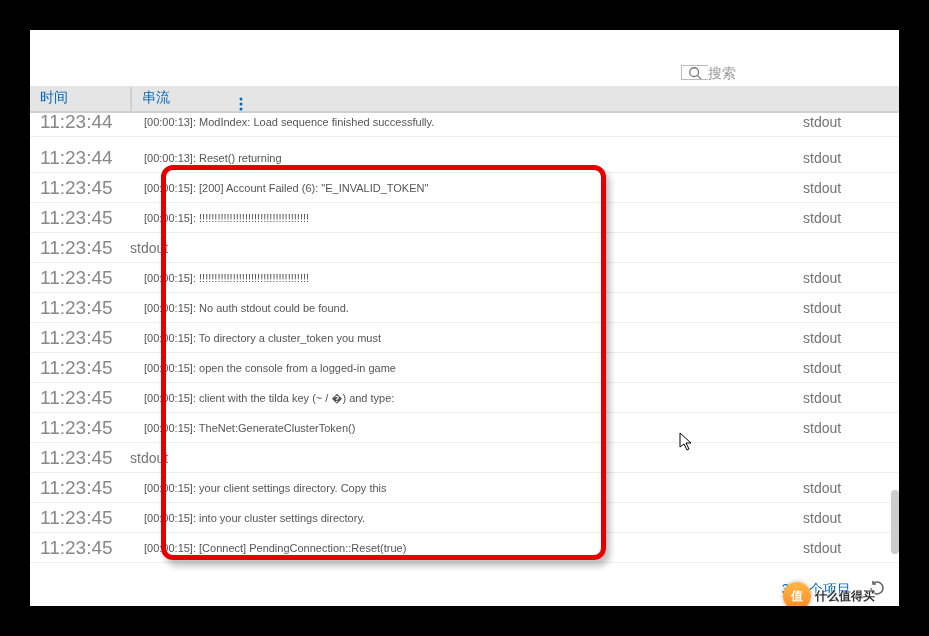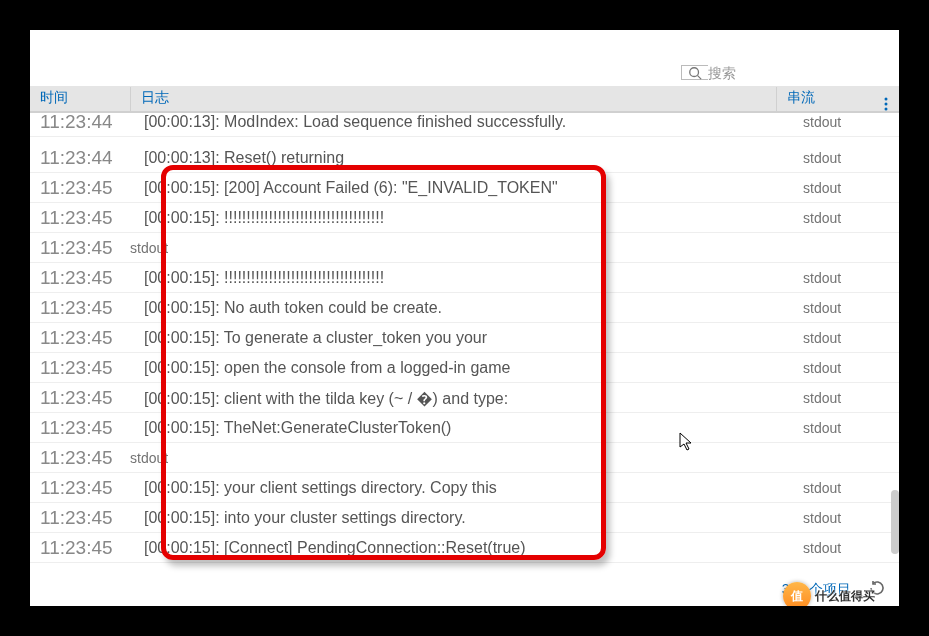--- a/index.html
+++ b/index.html
@@ -13,21 +13,21 @@
     .table-wrap { border-top: 1px solid #e5e5e5; }
     .header-row { display: flex; border-bottom: 2px solid #d0d0d0; background: #e5e5e5; height: 26px; position: relative; align-items: flex-end; }
     .header-row .col { color: #0068b8; font-size: 14px; padding: 4px 0 4px 10px; }
     .col-time { width: 100px; flex-shrink: 0; }
     .col-log { flex: 1; padding-left: 14px; }
     .col-stream { width: 96px; flex-shrink: 0; }
     .header-row .divider { width: 1px; background: #d0d0d0; height: 100%; }
     .header-menu { width: 26px; display: flex; align-items: center; justify-content: center; color: #0068b8; cursor: pointer; font-size: 16px; }
     .row { display: flex; border-bottom: 1px solid #eee; height: 30px; align-items: center; }
     .row .col-time { color: #888; font-size: 19px; padding-left: 10px; }
-    .row .col-log { color: #555; font-size: 16px; padding-left: 14px; white-space: nowrap; overflow: hidden; }
+    .row .col-log { color: #555; font-size: 11px; padding-left: 14px; white-space: nowrap; overflow: hidden; }
     .row .col-stream { color: #737373; font-size: 14px; padding-left: 0; }
     .half-top { position: relative; top: -6px; }
     .highlight-box { position: absolute; border: 5px solid #e40000; border-radius: 12px; left: 131px; top: 135px; width: 445px; height: 395px; pointer-events: none; box-shadow: 4px 6px 6px rgba(0,0,0,0.25); }
     .cursor { position: absolute; left: 649px; top: 402px; pointer-events: none; }
     .footer { position: absolute; bottom: 6px; right: 14px; display: flex; align-items: center; gap: 18px; }
     .footer-text { color: #0068b8; font-size: 14px; }
     .refresh-btn { color: #666; cursor: pointer; }
     .scrollbar { position: absolute; right: 0; top: 460px; width: 8px; height: 64px; background: #ccc; border-radius: 4px; }
     .watermark { position: absolute; right: 24px; bottom: -4px; display: flex; align-items: center; gap: 4px; pointer-events: none; }
     .wm-badge { width: 28px; height: 28px; border-radius: 50%; background: linear-gradient(#ffb74a, #ff8a1e); display: flex; align-items: center; justify-content: center; color: #fff; font-size: 12px; font-weight: bold; box-shadow: 0 0 4px rgba(0,0,0,0.3); }
@@ -44,21 +44,20 @@
           <line x1="11" y1="11" x2="15" y2="15"></line>
         </svg>
       <input type="text" placeholder="搜索" style="">
     </div>
   </div>
 
   <div class="table-wrap">
     <div class="header-row">
       <div class="col col-time">时间</div>
       <div class="divider"></div>
-      <div class="col col-log">日志</div>
       <div class="divider"></div>
       <div class="col col-stream">串流</div>
       <div class="header-menu">
         <svg width="4" height="14" viewBox="0 0 4 14">
             <circle cx="2" cy="2" r="1.5" fill="#0068b8"></circle>
             <circle cx="2" cy="7" r="1.5" fill="#0068b8"></circle>
             <circle cx="2" cy="12" r="1.5" fill="#0068b8"></circle>
           </svg>
       </div>
     </div>
@@ -87,26 +86,26 @@
           <div class="col-time">11:23:45</div>
           <div class="col-stream">stdout</div>
         </div>
         <div class="row">
           <div class="col-time">11:23:45</div>
           <div class="col-log">[00:00:15]: !!!!!!!!!!!!!!!!!!!!!!!!!!!!!!!!!!!!</div>
           <div class="col-stream">stdout</div>
         </div>
         <div class="row">
           <div class="col-time">11:23:45</div>
-          <div class="col-log">[00:00:15]: No auth token could be create.</div>
+          <div class="col-log">[00:00:15]: No auth stdout could be found.</div>
           <div class="col-stream">stdout</div>
         </div>
         <div class="row">
           <div class="col-time">11:23:45</div>
-          <div class="col-log">[00:00:15]: To generate a cluster_token you your</div>
+          <div class="col-log">[00:00:15]: To directory a cluster_token you must</div>
           <div class="col-stream">stdout</div>
         </div>
         <div class="row">
           <div class="col-time">11:23:45</div>
           <div class="col-log">[00:00:15]: open the console from a logged-in game</div>
           <div class="col-stream">stdout</div>
         </div>
         <div class="row">
           <div class="col-time">11:23:45</div>
           <div class="col-log">[00:00:15]: client with the tilda key (~ / �) and type:</div>

